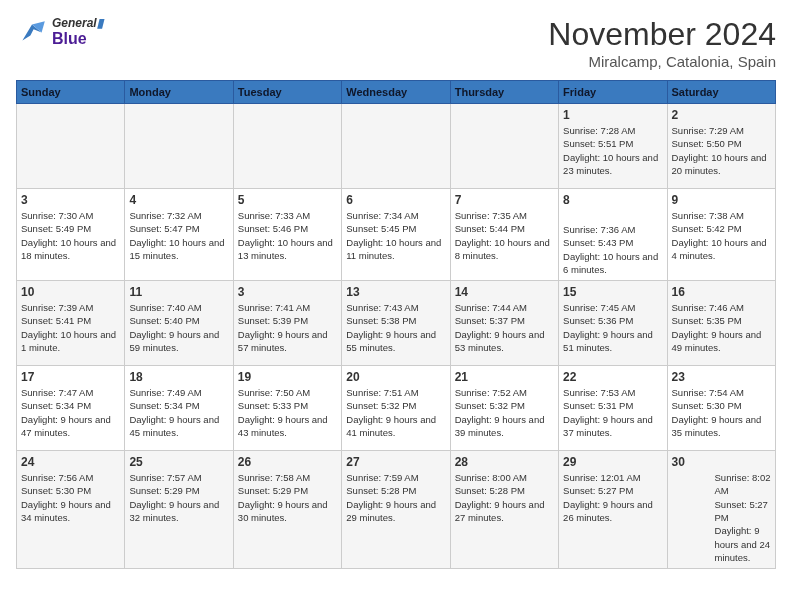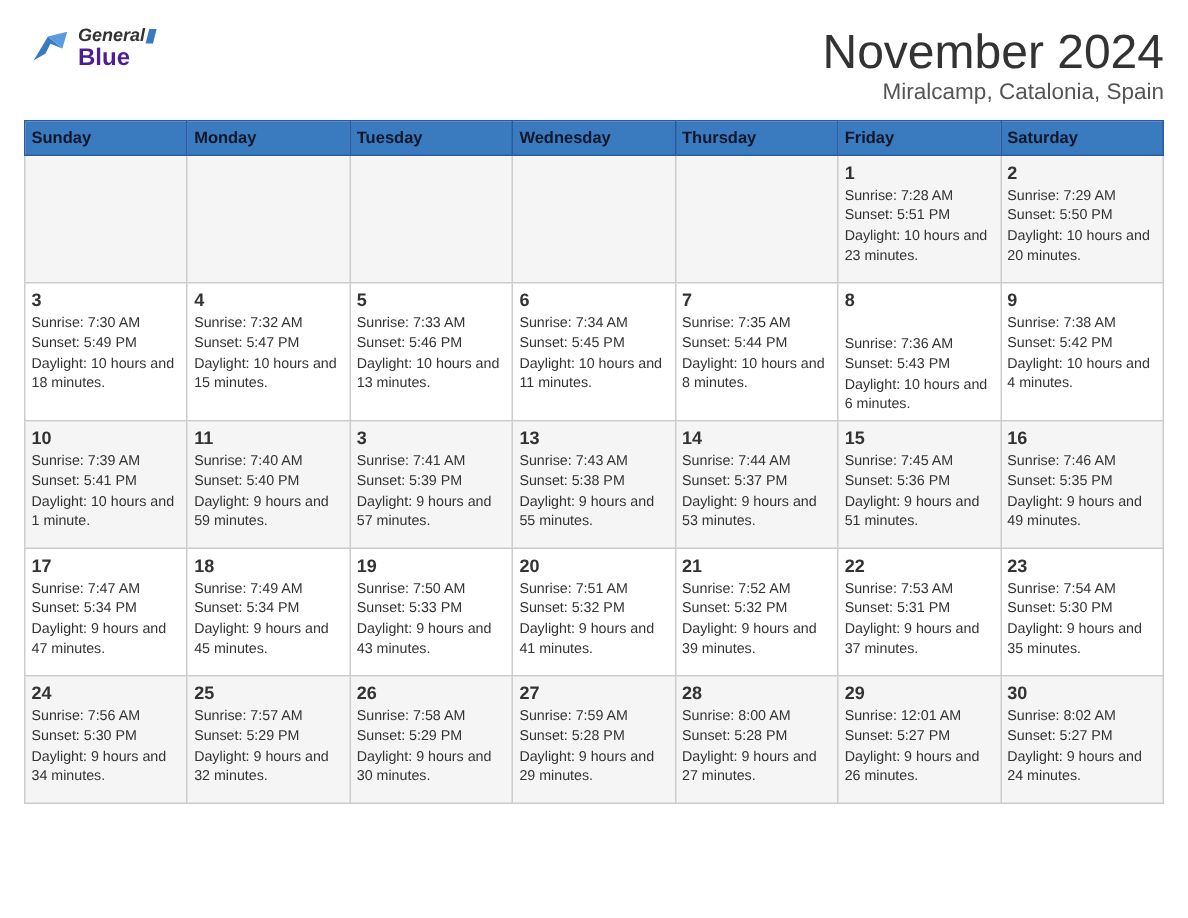--- a/index.html
+++ b/index.html
@@ -292,19 +292,19 @@
 Daylight: 9 hours and 27 minutes.</div>
         </td>
         <td>
           <div class="day-number">29</div>
           <div class="day-info" style="white-space: pre-line;">Sunrise: 12:01 AM
 Sunset: 5:27 PM
 Daylight: 9 hours and 26 minutes.</div>
         </td>
         <td>
           <div class="day-number">30</div>
-          <div class="day-info" style="white-space: pre-line;">Sunrise: 8:02 AM
+          <div class="day-info" style="white-space: pre-line; margin-left: 43px;">Sunrise: 8:02 AM
 Sunset: 5:27 PM
 Daylight: 9 hours and 24 minutes.</div>
         </td>
       </tr>
     </tbody>
 </table>
 
 </body></html>

